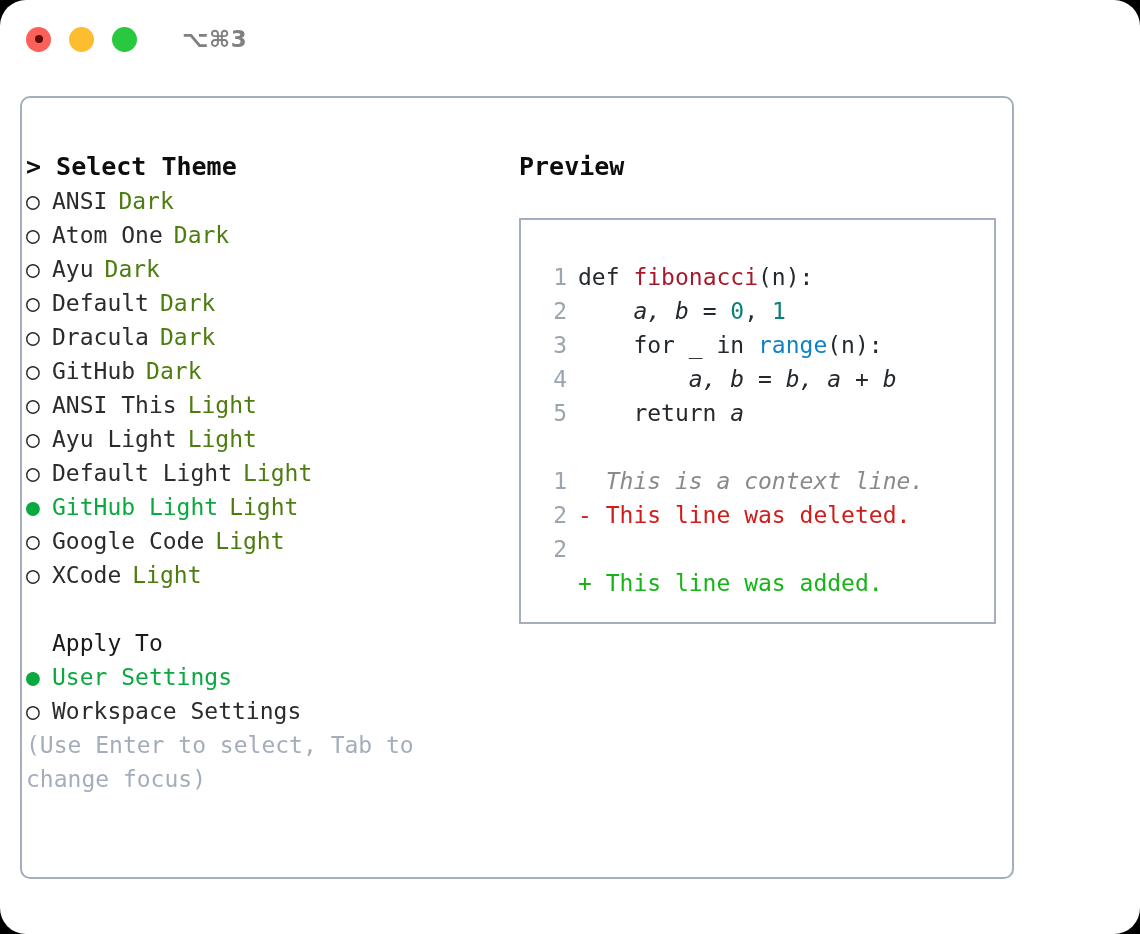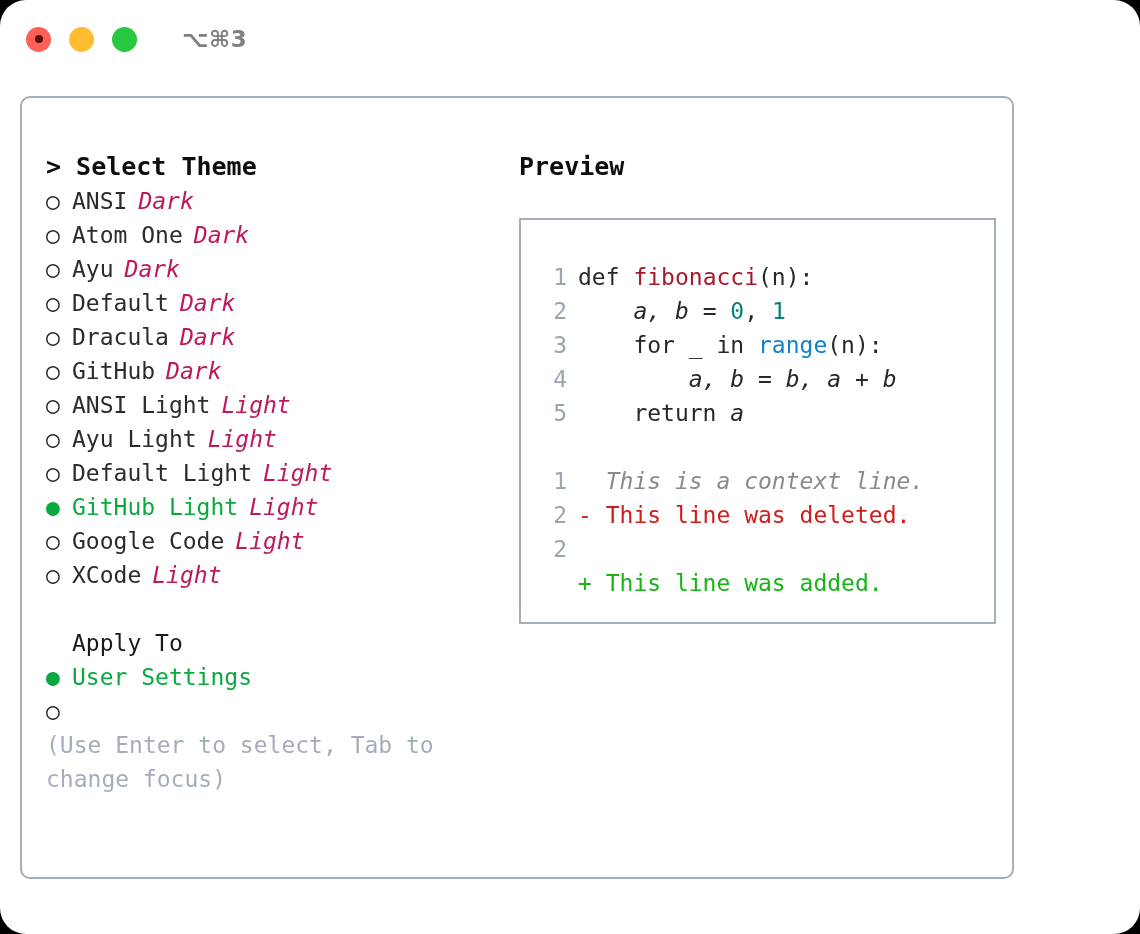--- a/index.html
+++ b/index.html
@@ -84,21 +84,21 @@
 
   .panel-inner {
     position: absolute;
     left: 0; top: 0;
     width: 100%; height: 100%;
     display: flex;
   }
 
   .col-left {
     width: 480px;
-    padding: 52px 0 0 24px;
+    padding: 52px 0 0 4px;
     box-sizing: border-box;
   }
   .col-right {
     flex: 1;
     padding: 52px 0 0 17px;
     box-sizing: border-box;
   }
 
   
   .section-title {
@@ -119,23 +119,22 @@
     width: 26px;
     flex: 0 0 26px;
     font-size: 23px;
     line-height: 34px;
     color: #2b2b2b;
   }
   .marker.sel { color: #09a93f; }
   .row-label { color: #2b2b2b; }
   .row.selected .row-label { color: #09a93f; text-align: right; }
   .row-badge {
-    color: #be185d;
+    color: #4d7c0f;
     margin-left: 11px;
-    font-style: italic;
   }
 
   .spacer-sm { height: 34px; }
 
   .apply-title {
     font-size: 23px;
     color: #1a1a1a;
     line-height: 34px;
     margin-left: 26px;
     white-space: pre;
@@ -212,34 +211,34 @@
 
       <div class="col-left">
         <div class="section-title">&gt; Select Theme</div>
         <div id="theme-list">
             <div class="row"><span class="marker">○</span><span class="row-label">ANSI</span><span class="row-badge">Dark</span></div>
             <div class="row"><span class="marker">○</span><span class="row-label">Atom One</span><span class="row-badge">Dark</span></div>
             <div class="row"><span class="marker">○</span><span class="row-label">Ayu</span><span class="row-badge">Dark</span></div>
             <div class="row"><span class="marker">○</span><span class="row-label">Default</span><span class="row-badge">Dark</span></div>
             <div class="row"><span class="marker">○</span><span class="row-label">Dracula</span><span class="row-badge">Dark</span></div>
             <div class="row"><span class="marker">○</span><span class="row-label">GitHub</span><span class="row-badge">Dark</span></div>
-            <div class="row"><span class="marker">○</span><span class="row-label">ANSI Light</span><span class="row-badge">Light</span></div>
+            <div class="row"><span class="marker">○</span><span class="row-label">ANSI This</span><span class="row-badge">Light</span></div>
             <div class="row"><span class="marker">○</span><span class="row-label">Ayu Light</span><span class="row-badge">Light</span></div>
             <div class="row"><span class="marker">○</span><span class="row-label">Default Light</span><span class="row-badge">Light</span></div>
             <div class="row selected"><span class="marker sel">●</span><span class="row-label">GitHub Light</span><span class="row-badge">Light</span></div>
             <div class="row"><span class="marker">○</span><span class="row-label">Google Code</span><span class="row-badge">Light</span></div>
             <div class="row"><span class="marker">○</span><span class="row-label">XCode</span><span class="row-badge">Light</span></div>
           </div>
 
         <div class="spacer-sm"></div>
 
         <div class="apply-title">Apply To</div>
         <div id="apply-list">
             <div class="row selected"><span class="marker sel">●</span><span class="row-label">User Settings</span></div>
-            <div class="row"><span class="marker">○</span></div>
+            <div class="row"><span class="marker">○</span><span class="row-label">Workspace Settings</span></div>
           </div>
 
         <div class="hint">(Use Enter to select, Tab to change focus)</div>
       </div>
 
       <div class="col-right">
         <div class="preview-title">Preview</div>
         <div class="preview-box">
           <div id="code-block">
               <div class="code-line"><span class="lineno">1</span><span class="code-text"><span>def </span><span class="tok-fn">fibonacci</span><span>(n):</span></span></div>

